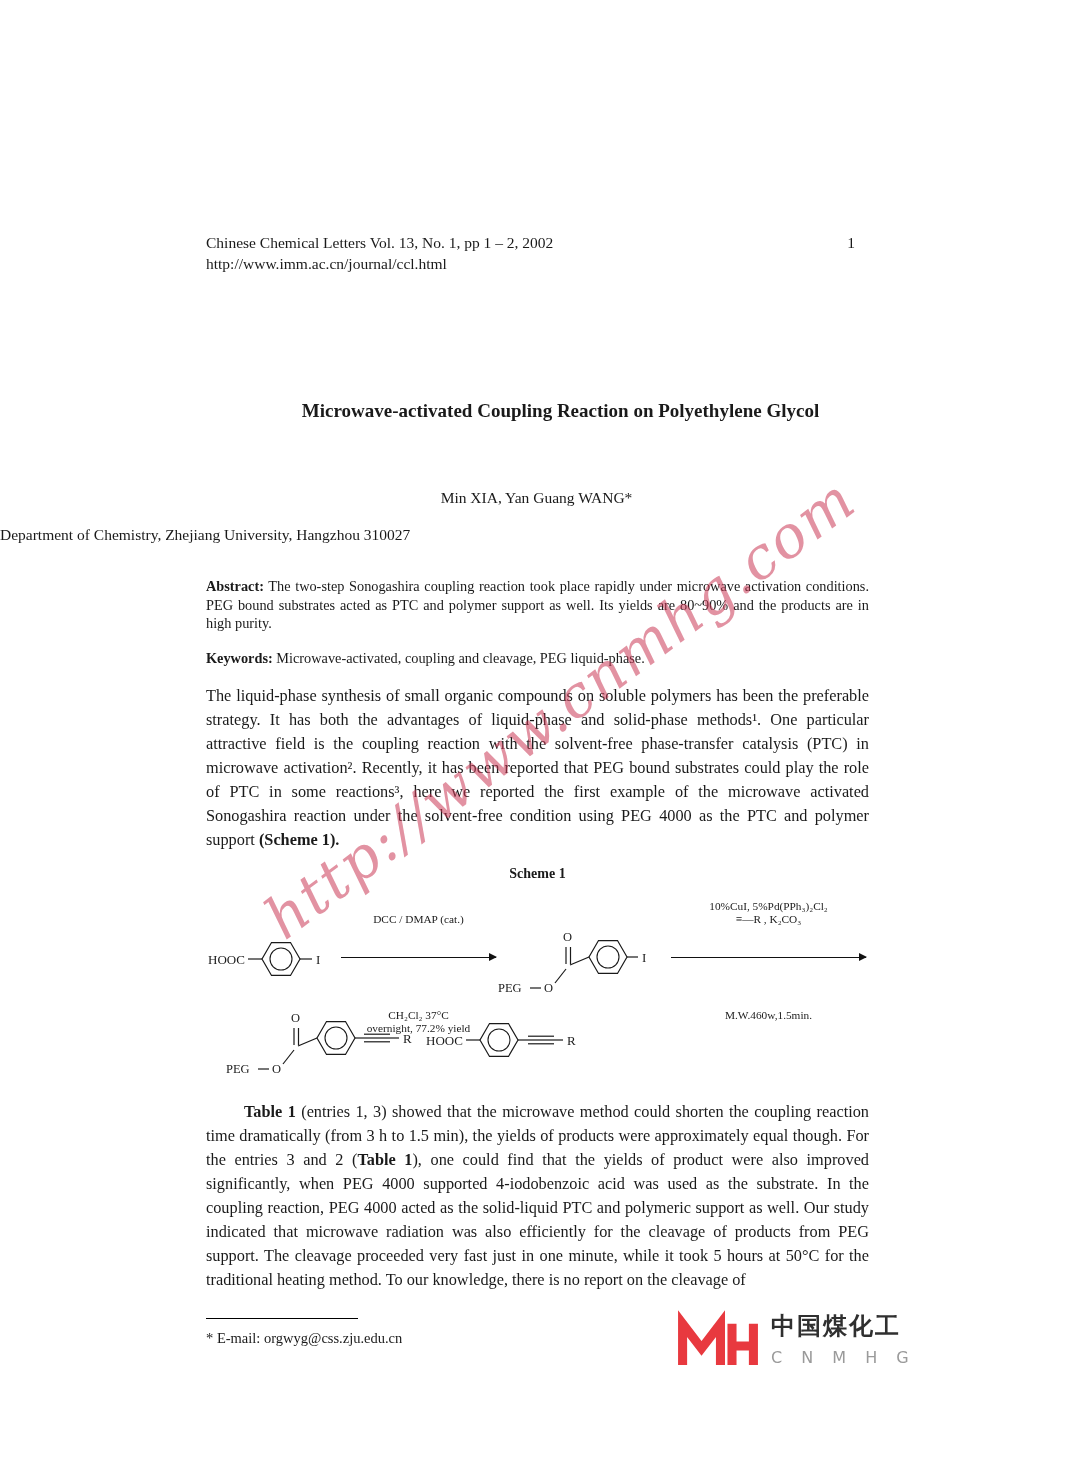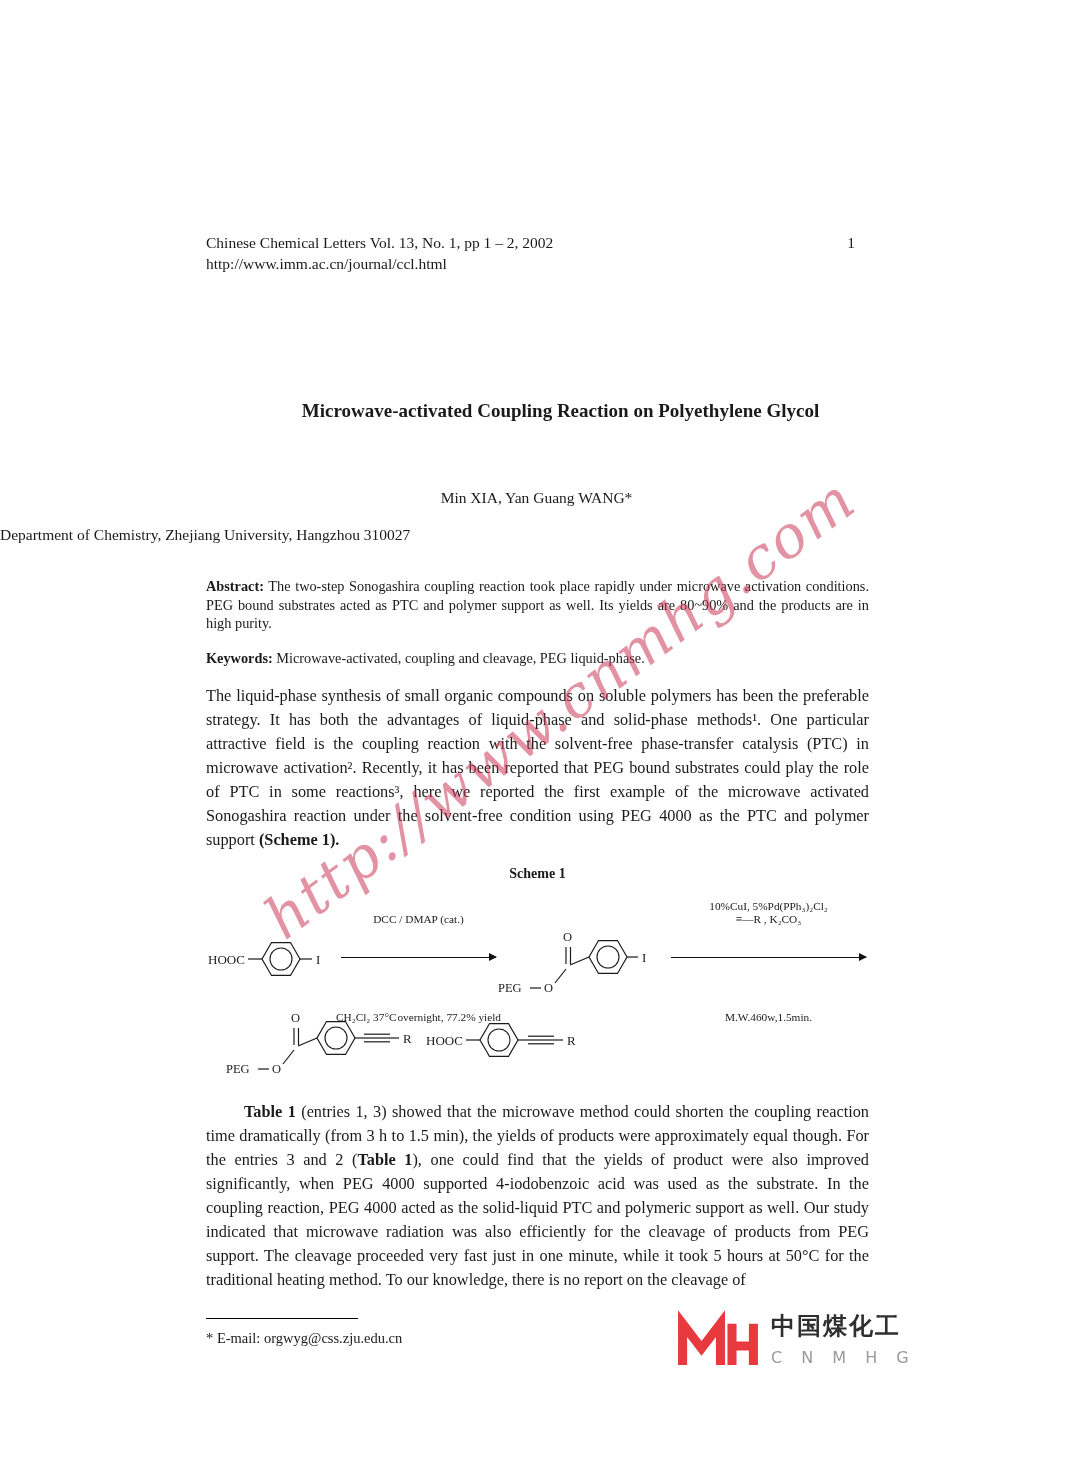--- a/index.html
+++ b/index.html
@@ -26,21 +26,21 @@
 
   .scheme-head{left:206px;top:866px;width:663px;text-align:center;font-weight:bold;font-size:14px;}
   .scheme-row{display:flex;align-items:center;}
   .row1{left:206px;top:893px;width:665px;}
   .row2{left:224px;top:1000px;width:600px;}
   .mol{flex:0 0 auto;}
 
   .rxn-arrow{display:flex;flex-direction:column;align-items:center;font-size:11.3px;
              white-space:nowrap;color:#1a1a1a;flex:0 0 auto;gap:32px;}
   .arr-above{height:32px;display:flex;flex-direction:column;justify-content:flex-end;align-items:center;gap:1px;}
-  .arr-below{height:34px;display:flex;flex-direction:row;justify-content:flex-start;align-items:center;gap:1px;padding-top:19px;}
+  .arr-below{height:34px;display:flex;flex-direction:column;justify-content:flex-start;align-items:center;gap:1px;padding-top:19px;}
   .arr-line{width:100%;height:0;border-top:1.4px solid #111;position:relative;}
   .arr-line::after{content:"";position:absolute;right:-1px;top:-4.8px;width:0;height:0;
                    border-left:8px solid #111;border-top:4px solid transparent;border-bottom:4px solid transparent;}
 
   svg text{font-family:"Liberation Serif",serif;fill:#1a1a1a;}
 
   .foot-rule{left:206px;top:1318px;width:152px;border-top:1.5px solid #000;height:0;}
   .footnote{left:206px;top:1330px;font-size:14.5px;}
 
   .logo{left:676px;top:1310px;display:flex;gap:11px;}

